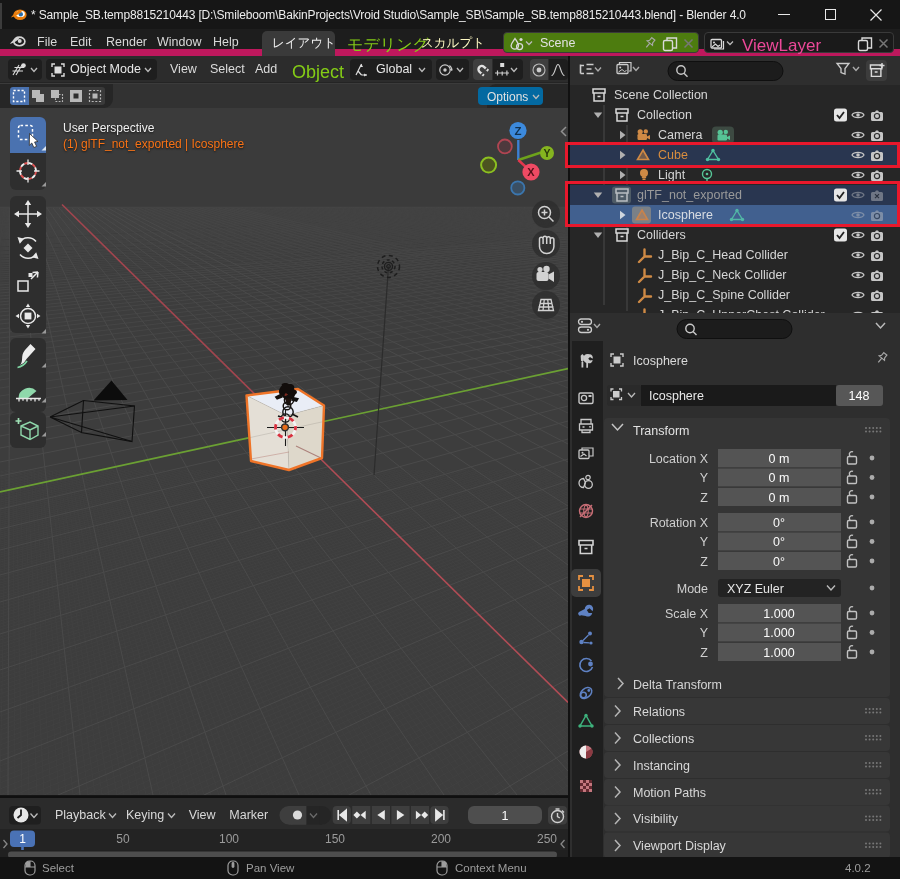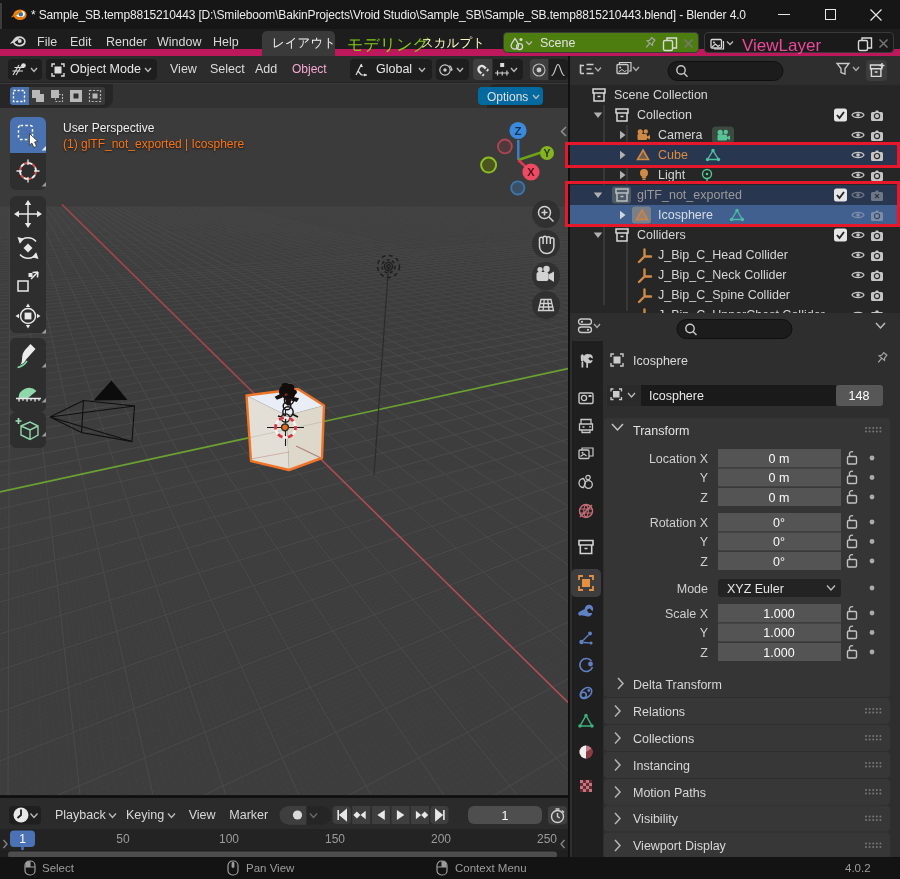--- a/index.html
+++ b/index.html
@@ -205,21 +205,21 @@
   <rect x="3.5" y="3.5" width="7" height="7" fill="#ddd"></rect>
   <path d="M1 4 V1 H4 M10 1 H13 V4 M13 10 V13 H10 M4 13 H1 V10" stroke="#ddd" stroke-width="1.4" fill="none"></path>
  </svg>
  <div class="abs txt" style="left:70px;top:6px;font-size:12.5px;color:#e8e8e8">Object Mode</div>
  <svg class="abs" style="left:144px;top:11px" width="8" height="6" viewBox="0 0 8 6">
       <path d="M1 1 L4 4.5 L7 1" stroke="#bbb" stroke-width="1.3" fill="none"></path>
     </svg>
  <div class="abs txt" style="left:170px;top:6px;font-size:12.5px;color:#dcdcdc">View</div>
  <div class="abs txt" style="left:210px;top:6px;font-size:12.5px;color:#dcdcdc">Select</div>
  <div class="abs txt" style="left:255px;top:6px;font-size:12.5px;color:#dcdcdc">Add</div>
- <div class="abs txt" style="left:292px;top:6px;font-size:12px;color:#f9a8d4">Object</div>
+ <div class="abs txt" style="left:292px;top:6px;font-size:18px;color:#84cc16">Object</div>
  <div class="abs" style="left:350px;top:3px;width:82px;height:21px;background:#1e1e1e;border-radius:4px"></div>
  <svg class="abs" style="left:354px;top:6px" width="15" height="15" viewBox="0 0 15 15">
       <path d="M2 13 L7.5 2 M7.5 13 H13 M7.5 13 L4 9" stroke="#ddd" stroke-width="1.2" fill="none"></path>
       <path d="M7.5 2 L6 5 H9 Z M13 13 L10 11.5 V14.5 Z" fill="#ddd"></path>
     </svg>
  <div class="abs txt" style="left:376px;top:6px;font-size:12.5px;color:#e8e8e8">Global</div>
  <svg class="abs" style="left:418px;top:11px" width="8" height="6" viewBox="0 0 8 6">
       <path d="M1 1 L4 4.5 L7 1" stroke="#bbb" stroke-width="1.3" fill="none"></path>
     </svg>
  <div class="abs" style="left:436px;top:3px;width:33px;height:21px;background:#1e1e1e;border-radius:4px"></div>

